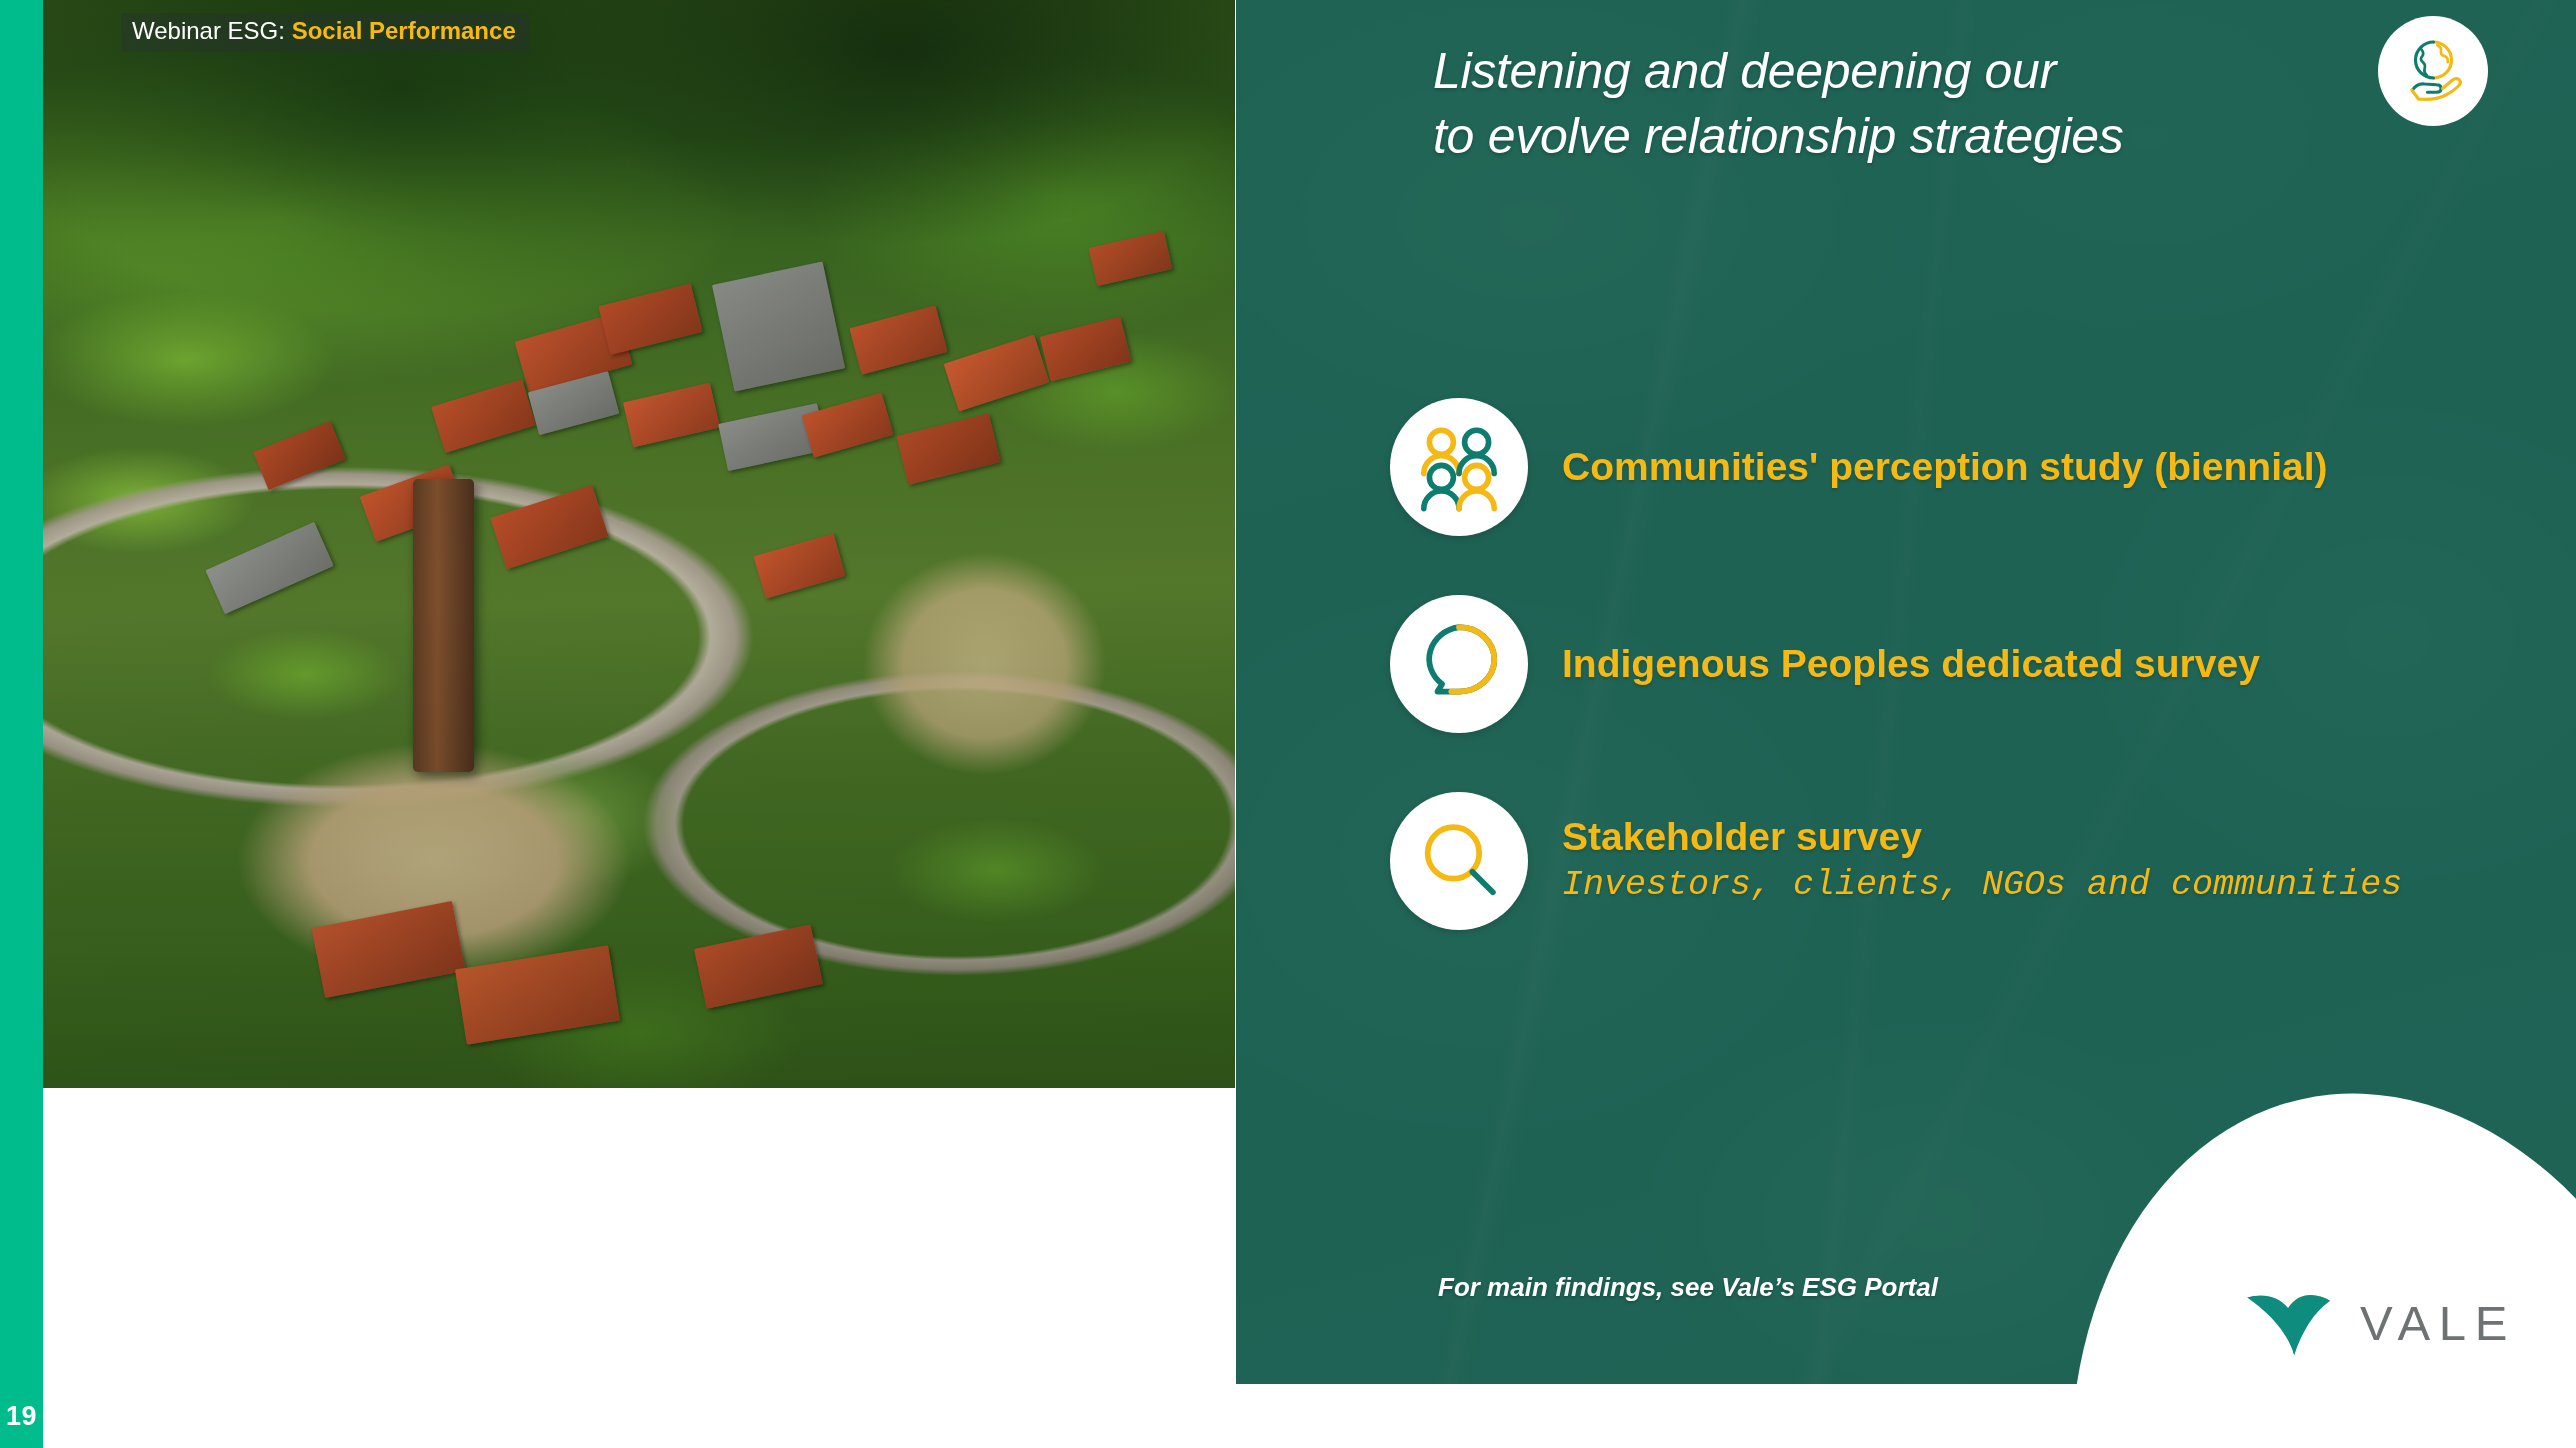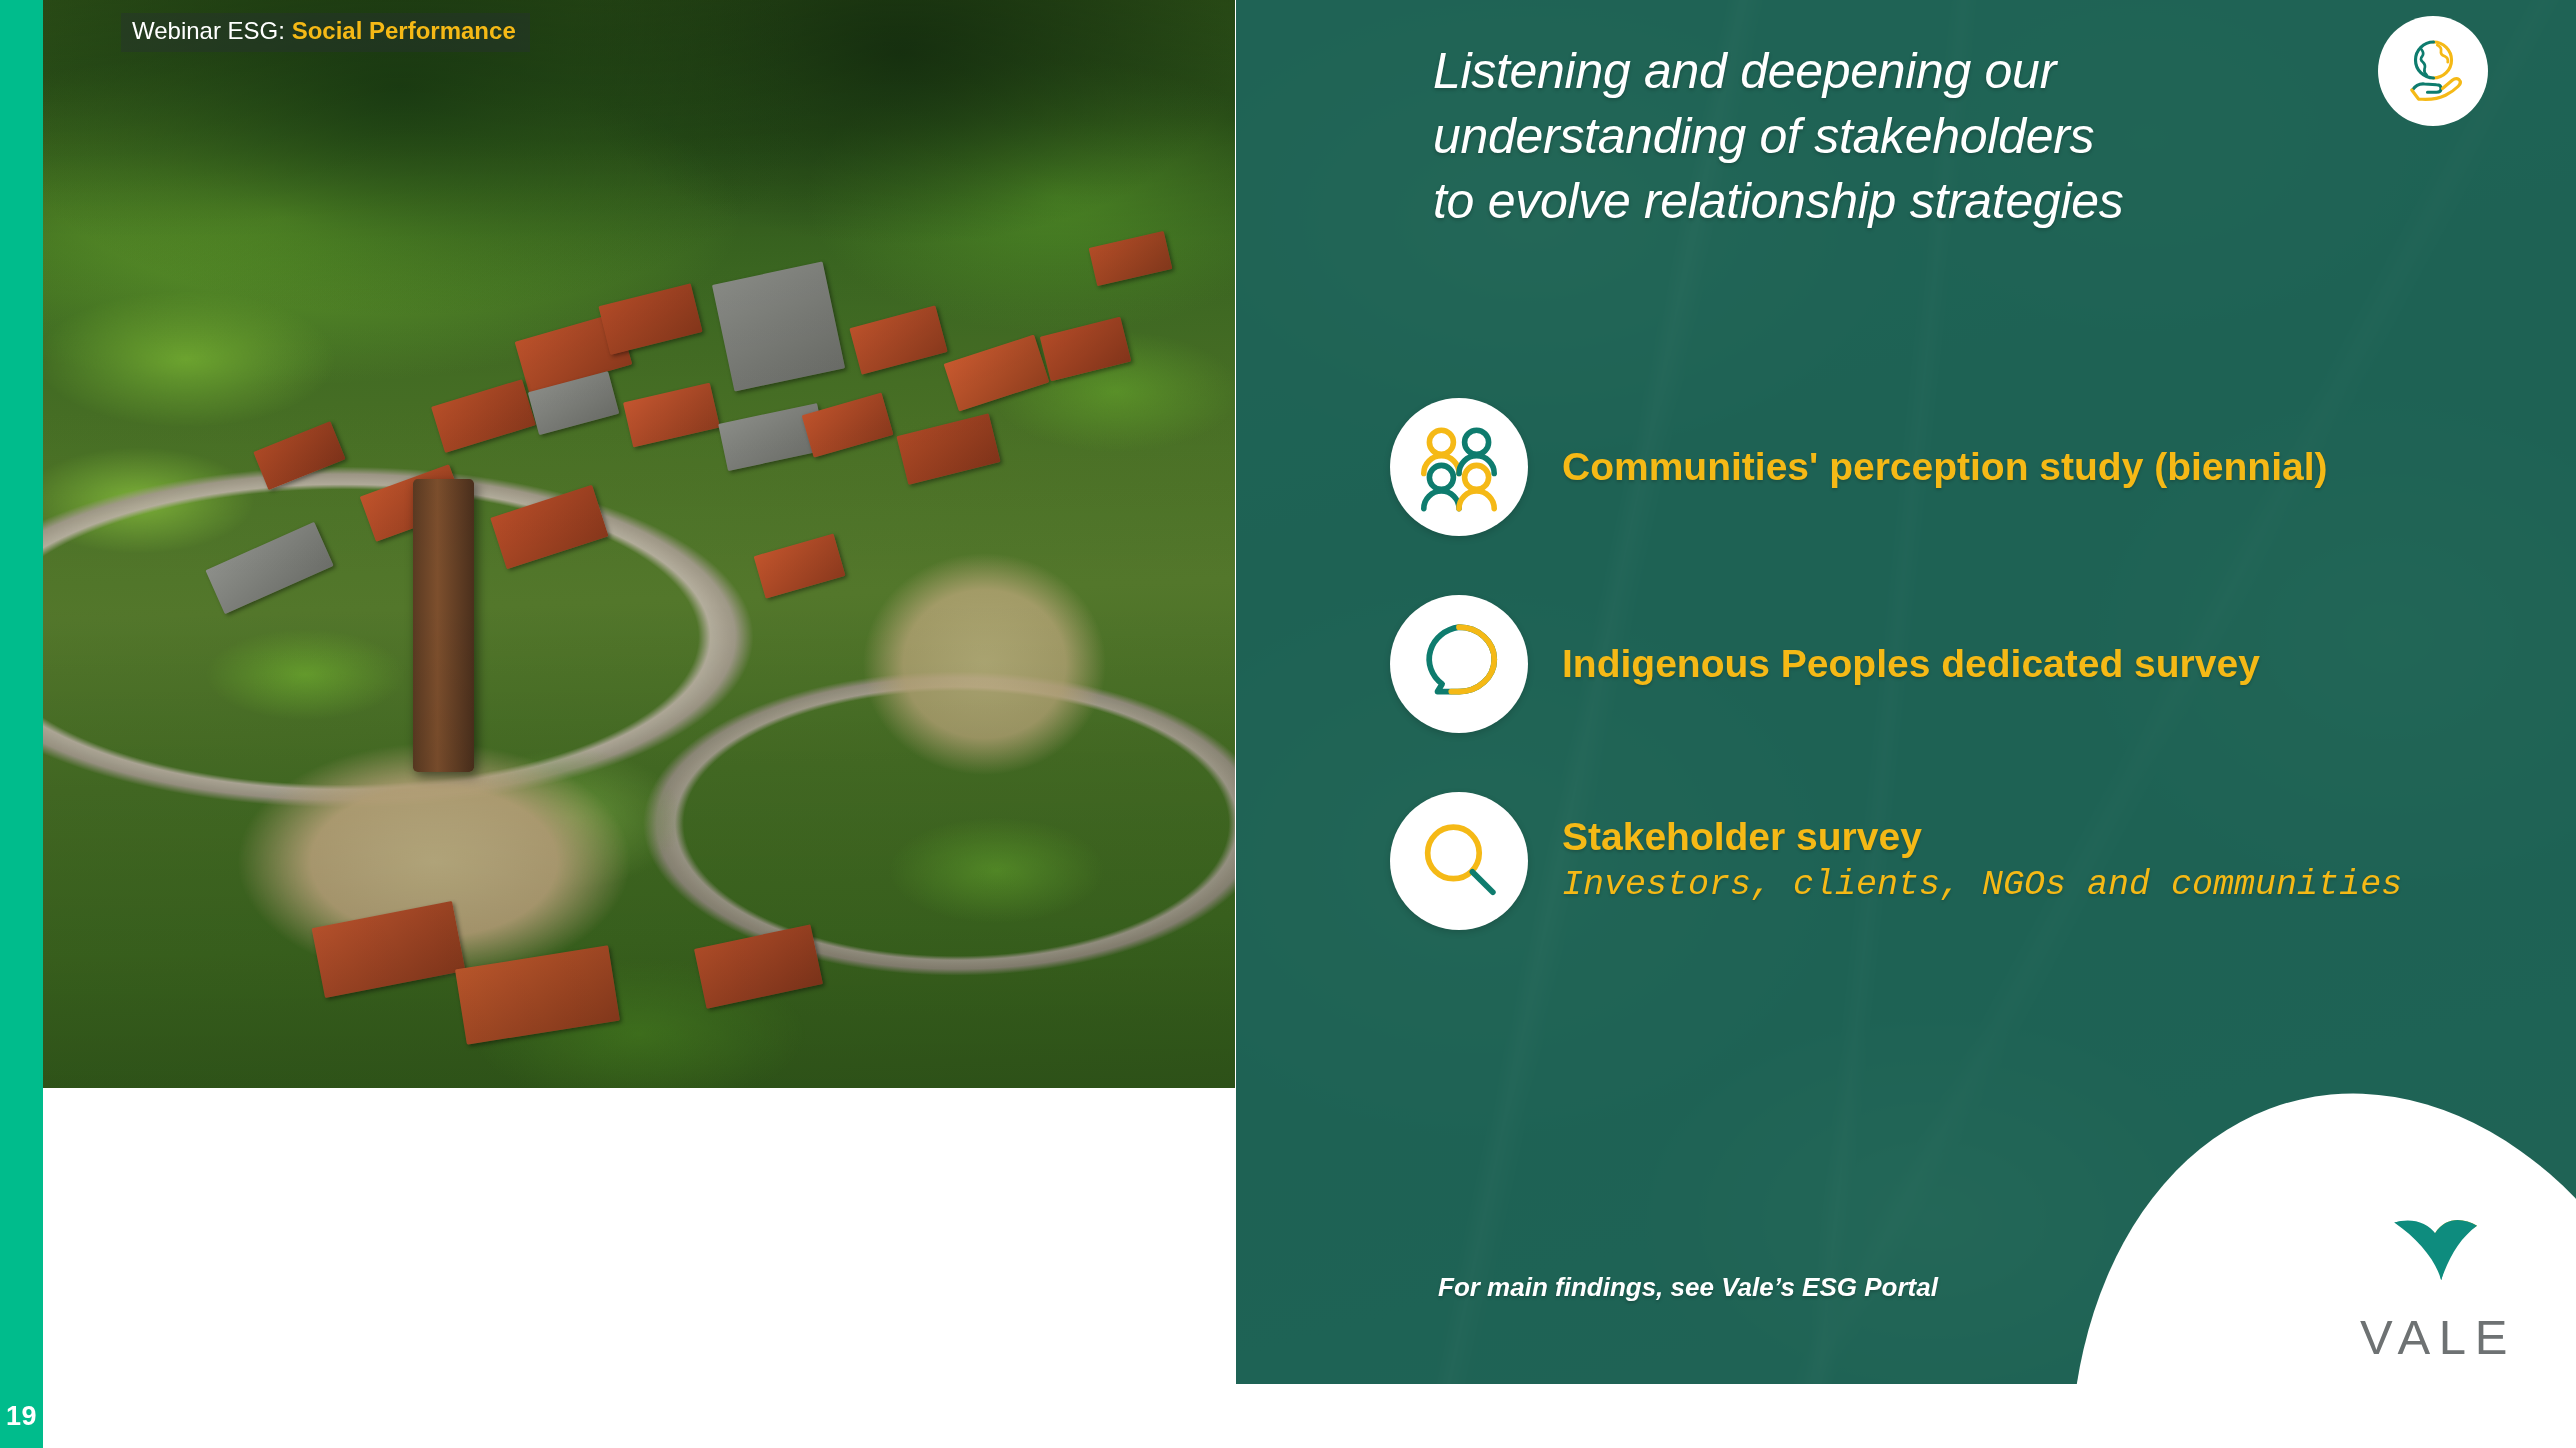--- a/index.html
+++ b/index.html
@@ -169,21 +169,21 @@
 
   
   #logo-corner{
     position:absolute;right:-94px;bottom:-149px;
     width:642px;height:439px;background:#ffffff;
     border-radius:50% 50% 0 0 / 100% 100% 0 0;
     transform:rotate(-13deg);z-index:5;
   }
   #vale-logo{
     position:absolute;right:60px;bottom:19px;z-index:6;
-    display:flex;align-items:center;gap:19px;flex-direction:column;
+    display:flex;align-items:center;gap:19px;
   }
   #vale-wordmark{
     font-size:49px;letter-spacing:8.6px;color:#6E7273;font-weight:400;
   }
 
   
   #bottom-strip{
     position:absolute;left:0;top:1384px;width:2576px;height:65px;
     background:#ffffff;z-index:3;
   }
@@ -234,21 +234,20 @@
 
   <div id="right-panel">
     <div class="rp-photo"></div>
     <div class="rp-lines"></div>
     <div class="rp-tint"></div>
 
     <div class="rp-content">
 
       <div id="slide-title">
         <span class="tl">Listening and deepening our</span>
-        <span class="tl">understanding of stakeholders</span>
         <span class="tl">to evolve relationship strategies</span>
       </div>
 
       <div id="corner-badge">
         <svg width="75" height="75" viewBox="0 0 100 100">
           <g fill="none" stroke-width="4.2" stroke-linecap="round" stroke-linejoin="round">
             <path d="M50 12 a24 24 0 0 1 0 48" stroke="#F5B916"></path>
             <path d="M50 12 a24 24 0 0 0 0 48" stroke="#0E7C6E"></path>
             <path d="M34 22 q4 5 1 9 q-4 4 1 8 q4 4 2 9 q-1 5 3 8" stroke="#0E7C6E" stroke-width="3.6"></path>
             <path d="M55 16 q6 3 5 8 q-1 5 5 7 q5 2 4 8" stroke="#F5B916" stroke-width="3.6"></path>

